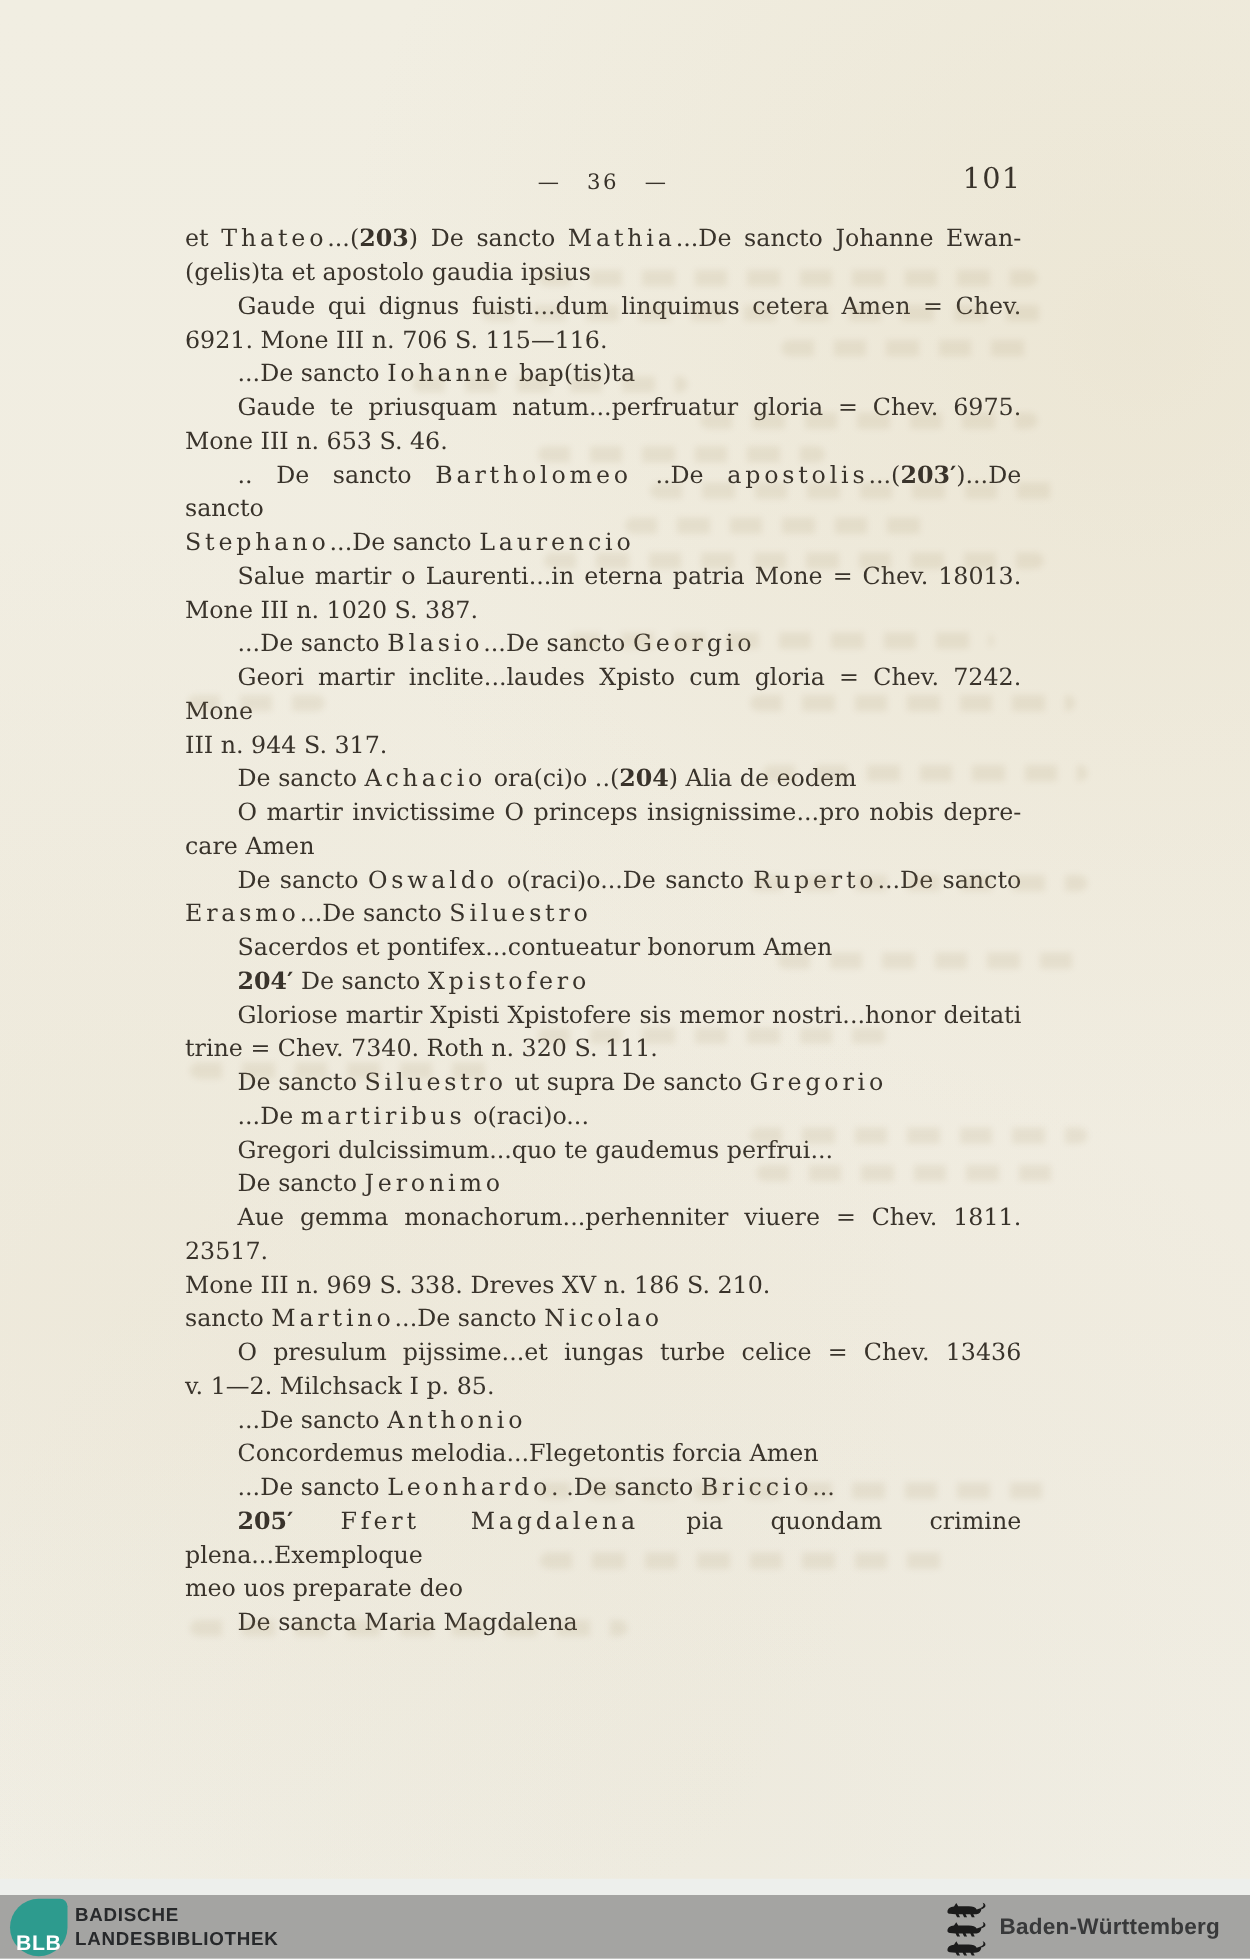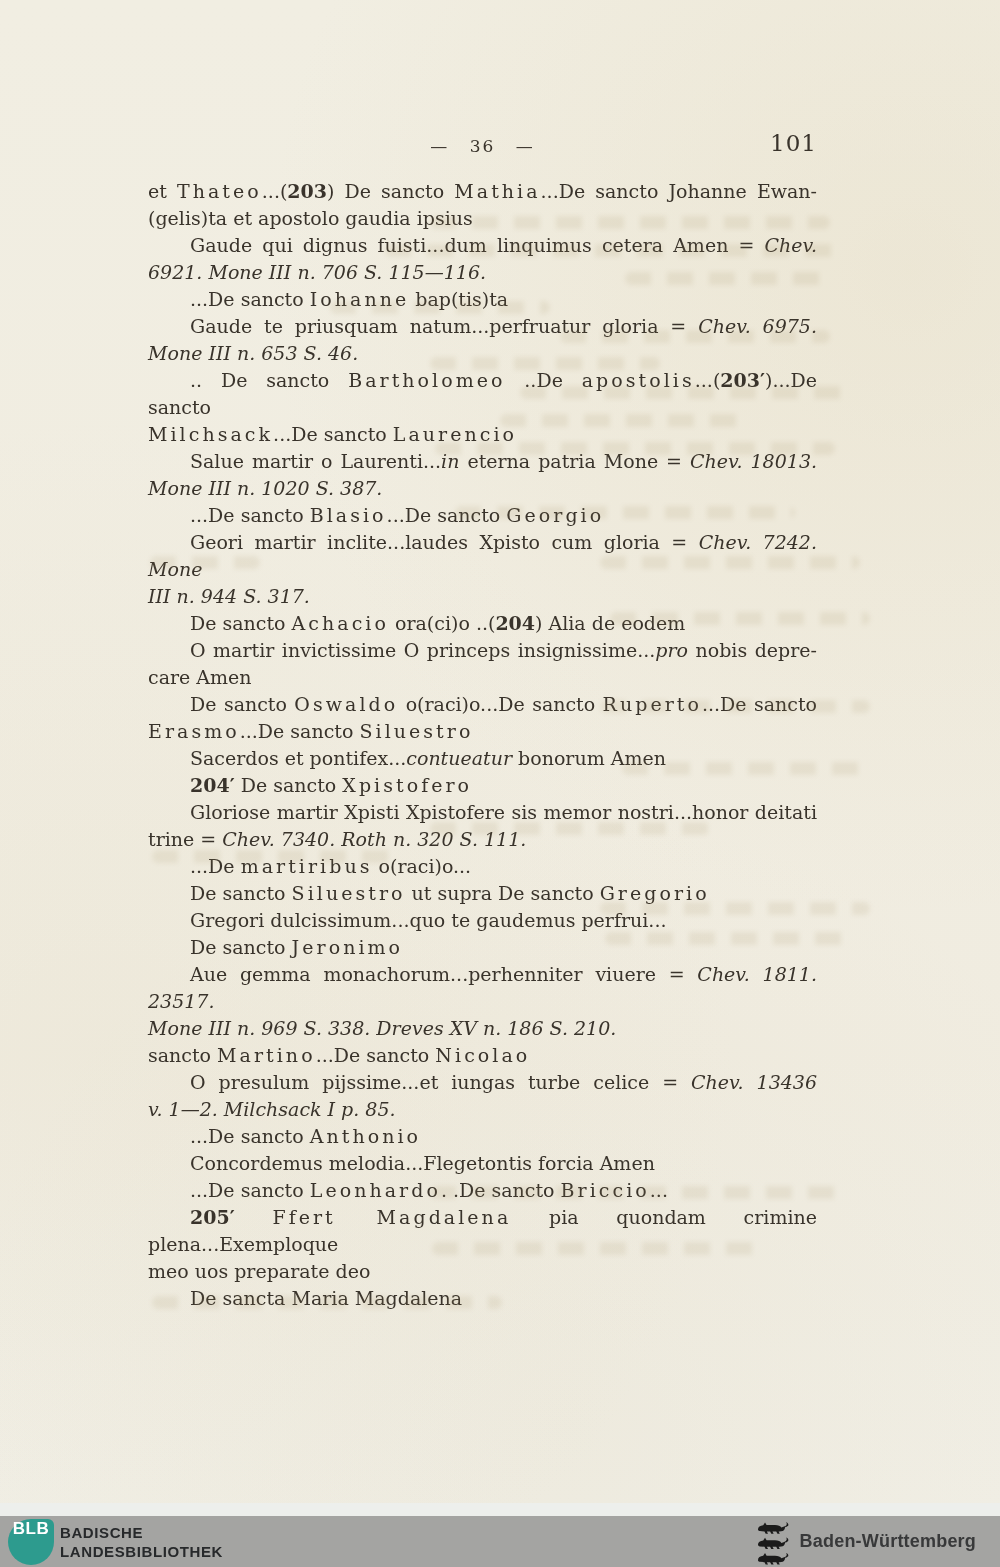--- a/index.html
+++ b/index.html
@@ -40,35 +40,35 @@
   
   .page-lines{
     position:absolute;left:148px;top:178px;width:669px;
     color:var(--ink,#39332b);
     font-size:19px;line-height:27px;
   }
   .line{white-space:normal;}
   .line.indent{text-indent:42px;}
   .line.justify{text-align:justify;text-align-last:justify;}
   .st-n{}
-  .st-i{font-style:italic;}
+  .st-i{}
   .st-b{font-weight:bold;}
   .st-s{letter-spacing:.16em;margin-top:32px;}
   
   .footer-bar{
     position:absolute;left:0;bottom:0;width:1000px;height:51px;
     background:var(--bar,#a4a4a2);
     font-family:"Liberation Sans",sans-serif;
     display:flex;align-items:center;
   }
   .blb-logo{
     position:absolute;left:8px;top:3px;width:46px;height:46px;
     background:var(--teal,#2d9b8e);
     border-radius:50% 6px 50% 50%;
-    display:flex;align-items:flex-start;justify-content:center;
+    display:flex;align-items:flex-end;justify-content:center;
   }
   .blb-logo span{
     color:#ffffff;font-weight:bold;font-size:17px;letter-spacing:.5px;
   }
   .library-name{
     position:absolute;left:60px;top:7px;
     color:var(--ftext,#27292b);
     font-weight:bold;font-size:15px;line-height:19px;letter-spacing:.6px;
   }
   .footer-right{
@@ -90,37 +90,37 @@
   </div>
   <div class="page-lines">
       <div class="line justify"><span class="st-n">et </span><span class="st-s">Thateo</span><span class="st-n">...(</span><span class="st-b">203</span><span class="st-n">) De sancto </span><span class="st-s">Mathia</span><span class="st-n">...De sancto Johanne Ewan-</span></div>
       <div class="line"><span class="st-n">(gelis)ta et apostolo gaudia ipsius</span></div>
       <div class="line indent justify"><span class="st-n">Gaude qui dignus fuisti...dum linquimus cetera Amen = </span><span class="st-i">Chev.</span></div>
       <div class="line"><span class="st-i">6921.  Mone III n. 706 S. 115—116.</span></div>
       <div class="line indent"><span class="st-n">...De sancto </span><span class="st-s">Iohanne</span><span class="st-n"> bap(tis)ta</span></div>
       <div class="line indent justify"><span class="st-n">Gaude te priusquam natum...perfruatur gloria = </span><span class="st-i">Chev. 6975.</span></div>
       <div class="line"><span class="st-i">Mone III n. 653 S. 46.</span></div>
       <div class="line indent justify"><span class="st-n">.. De sancto </span><span class="st-s">Bartholomeo</span><span class="st-n"> ..De </span><span class="st-s">apostolis</span><span class="st-n">...(</span><span class="st-b">203′</span><span class="st-n">)...De sancto</span></div>
-      <div class="line"><span class="st-s">Milchsack</span><span class="st-n">...De sancto </span><span class="st-s">Laurencio</span></div>
+      <div class="line"><span class="st-s">Stephano</span><span class="st-n">...De sancto </span><span class="st-s">Laurencio</span></div>
       <div class="line indent justify"><span class="st-n">Salue martir o Laurenti...</span><span class="st-i">in</span><span class="st-n"> eterna patria Mone = </span><span class="st-i">Chev. 18013.</span></div>
       <div class="line"><span class="st-i">Mone III n. 1020 S. 387.</span></div>
       <div class="line indent"><span class="st-n">...De sancto </span><span class="st-s">Blasio</span><span class="st-n">...De sancto </span><span class="st-s">Georgio</span></div>
       <div class="line indent justify"><span class="st-n">Geori martir inclite...laudes Xpisto cum gloria = </span><span class="st-i">Chev. 7242. Mone</span></div>
       <div class="line"><span class="st-i">III n. 944 S. 317.</span></div>
       <div class="line indent"><span class="st-n">De sancto </span><span class="st-s">Achacio</span><span class="st-n"> ora(ci)o ..(</span><span class="st-b">204</span><span class="st-n">) Alia de eodem</span></div>
       <div class="line indent justify"><span class="st-n">O martir invictissime O princeps insignissime...</span><span class="st-i">pro</span><span class="st-n"> nobis depre-</span></div>
       <div class="line"><span class="st-n">care Amen</span></div>
       <div class="line indent justify"><span class="st-n">De sancto </span><span class="st-s">Oswaldo</span><span class="st-n"> o(raci)o...De sancto </span><span class="st-s">Ruperto</span><span class="st-n">...De sancto</span></div>
       <div class="line"><span class="st-s">Erasmo</span><span class="st-n">...De sancto </span><span class="st-s">Siluestro</span></div>
       <div class="line indent"><span class="st-n">Sacerdos et pontifex...</span><span class="st-i">contueatur</span><span class="st-n"> bonorum Amen</span></div>
       <div class="line indent"><span class="st-b">204′</span><span class="st-n"> De sancto </span><span class="st-s">Xpistofero</span></div>
       <div class="line indent justify"><span class="st-n">Gloriose martir Xpisti Xpistofere sis memor nostri...honor deitati</span></div>
       <div class="line"><span class="st-n">trine = </span><span class="st-i">Chev. 7340.  Roth n. 320 S. 111.</span></div>
+      <div class="line indent"><span class="st-n">De sancto </span><span class="st-s">Siluestro</span><span class="st-n"> ut supra De sancto </span><span class="st-s">Gregorio</span></div>
       <div class="line indent"><span class="st-n">...De </span><span class="st-s">martiribus</span><span class="st-n"> o(raci)o...</span></div>
-      <div class="line indent"><span class="st-n">De sancto </span><span class="st-s">Siluestro</span><span class="st-n"> ut supra De sancto </span><span class="st-s">Gregorio</span></div>
       <div class="line indent"><span class="st-n">Gregori dulcissimum...quo te gaudemus perfrui...</span></div>
       <div class="line indent"><span class="st-n">De sancto </span><span class="st-s">Jeronimo</span></div>
       <div class="line indent justify"><span class="st-n">Aue gemma monachorum...perhenniter viuere = </span><span class="st-i">Chev. 1811. 23517.</span></div>
       <div class="line"><span class="st-i">Mone III n. 969 S. 338.  Dreves XV n. 186 S. 210.</span></div>
       <div class="line"><span class="st-n">sancto </span><span class="st-s">Martino</span><span class="st-n">...De sancto </span><span class="st-s">Nicolao</span></div>
       <div class="line indent justify"><span class="st-n">O presulum pijssime...et iungas turbe celice = </span><span class="st-i">Chev. 13436</span></div>
       <div class="line"><span class="st-i">v. 1—2.  Milchsack I p. 85.</span></div>
       <div class="line indent"><span class="st-n">...De sancto </span><span class="st-s">Anthonio</span></div>
       <div class="line indent"><span class="st-n">Concordemus melodia...Flegetontis forcia Amen</span></div>
       <div class="line indent"><span class="st-n">...De sancto </span><span class="st-s">Leonhardo</span><span class="st-n">. .De sancto </span><span class="st-s">Briccio</span><span class="st-n">...</span></div>

